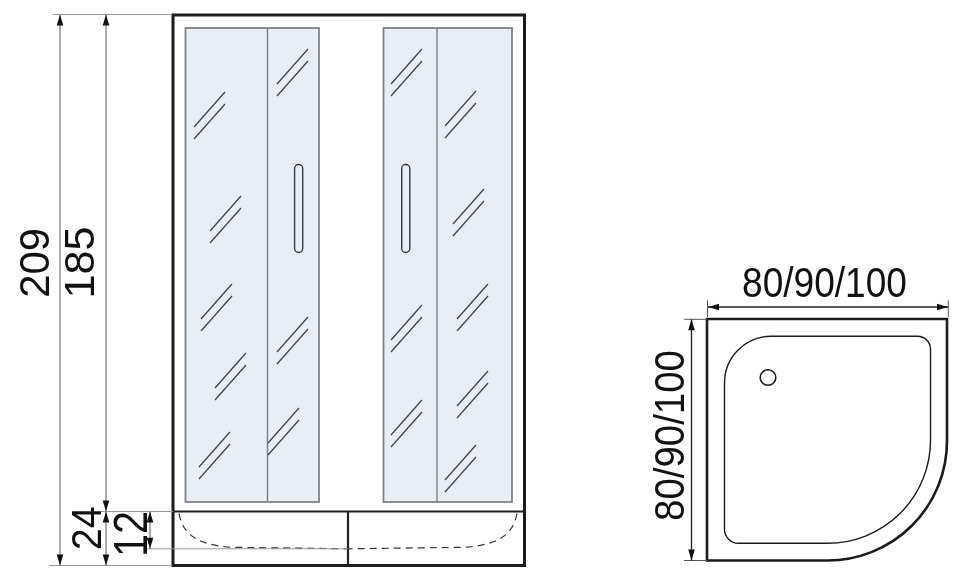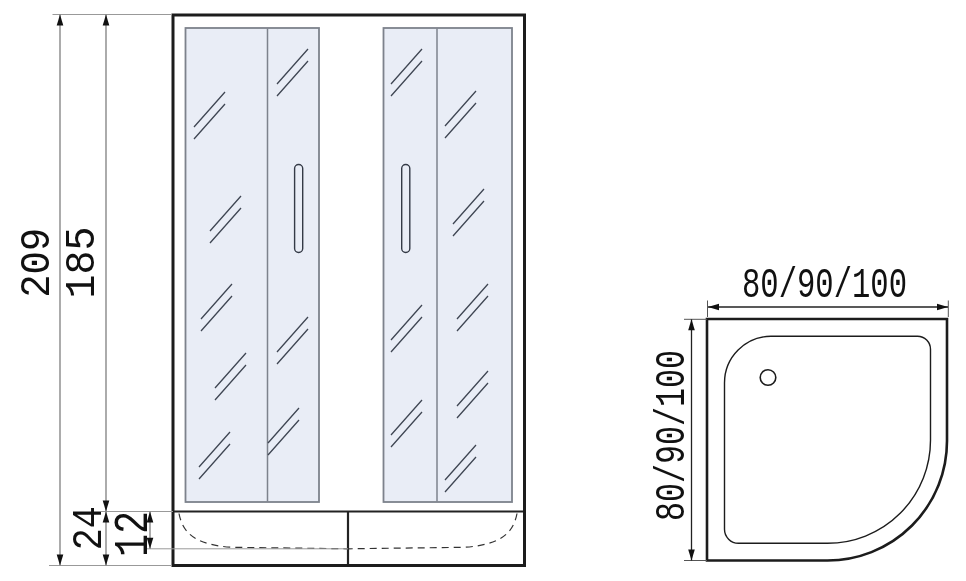--- a/index.html
+++ b/index.html
@@ -1,17 +1,17 @@
 <!DOCTYPE html>
 <html><head>
 <meta charset="utf-8">
 <style>
   html,body{margin:0;padding:0;background:#ffffff;}
   #canvas{position:relative;width:966px;height:581px;background:#ffffff;overflow:hidden;
-    font-family:Liberation Mono, monospace;}
+    font-family:Liberation Sans, sans-serif;}
   svg{position:absolute;left:0;top:0;}
 </style>
 </head>
 <body>
 <div id="canvas">
 <svg width="966" height="581" viewBox="0 0 966 581">
 
   <rect x="173" y="15" width="351.5" height="550.5" fill="#ffffff" stroke="#1c1c1c" stroke-width="3"></rect>
 
   <g>

